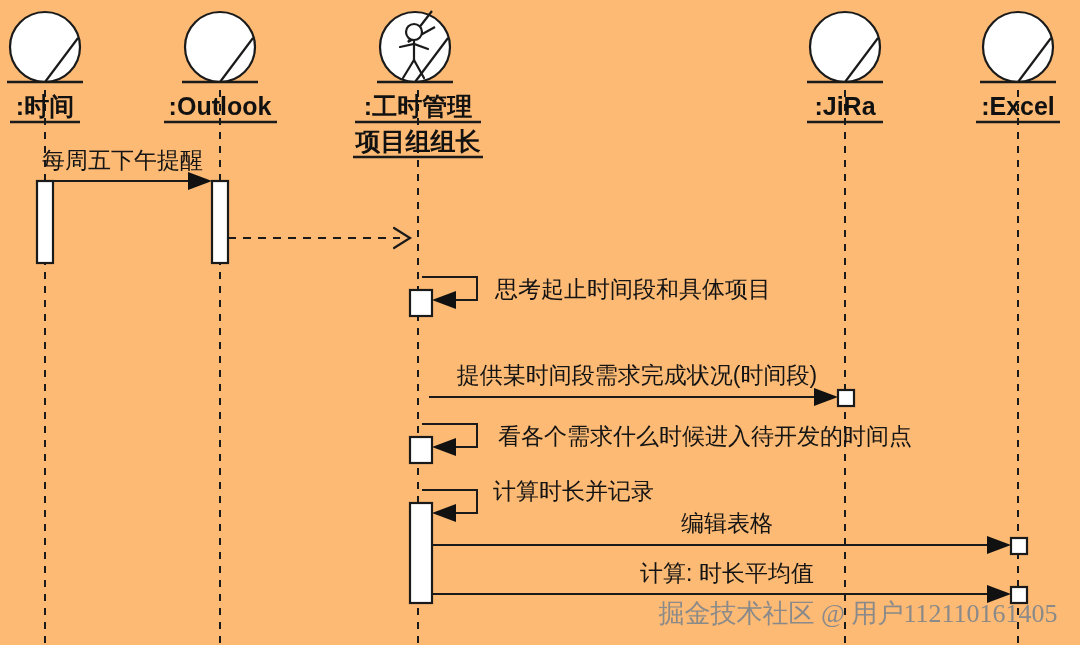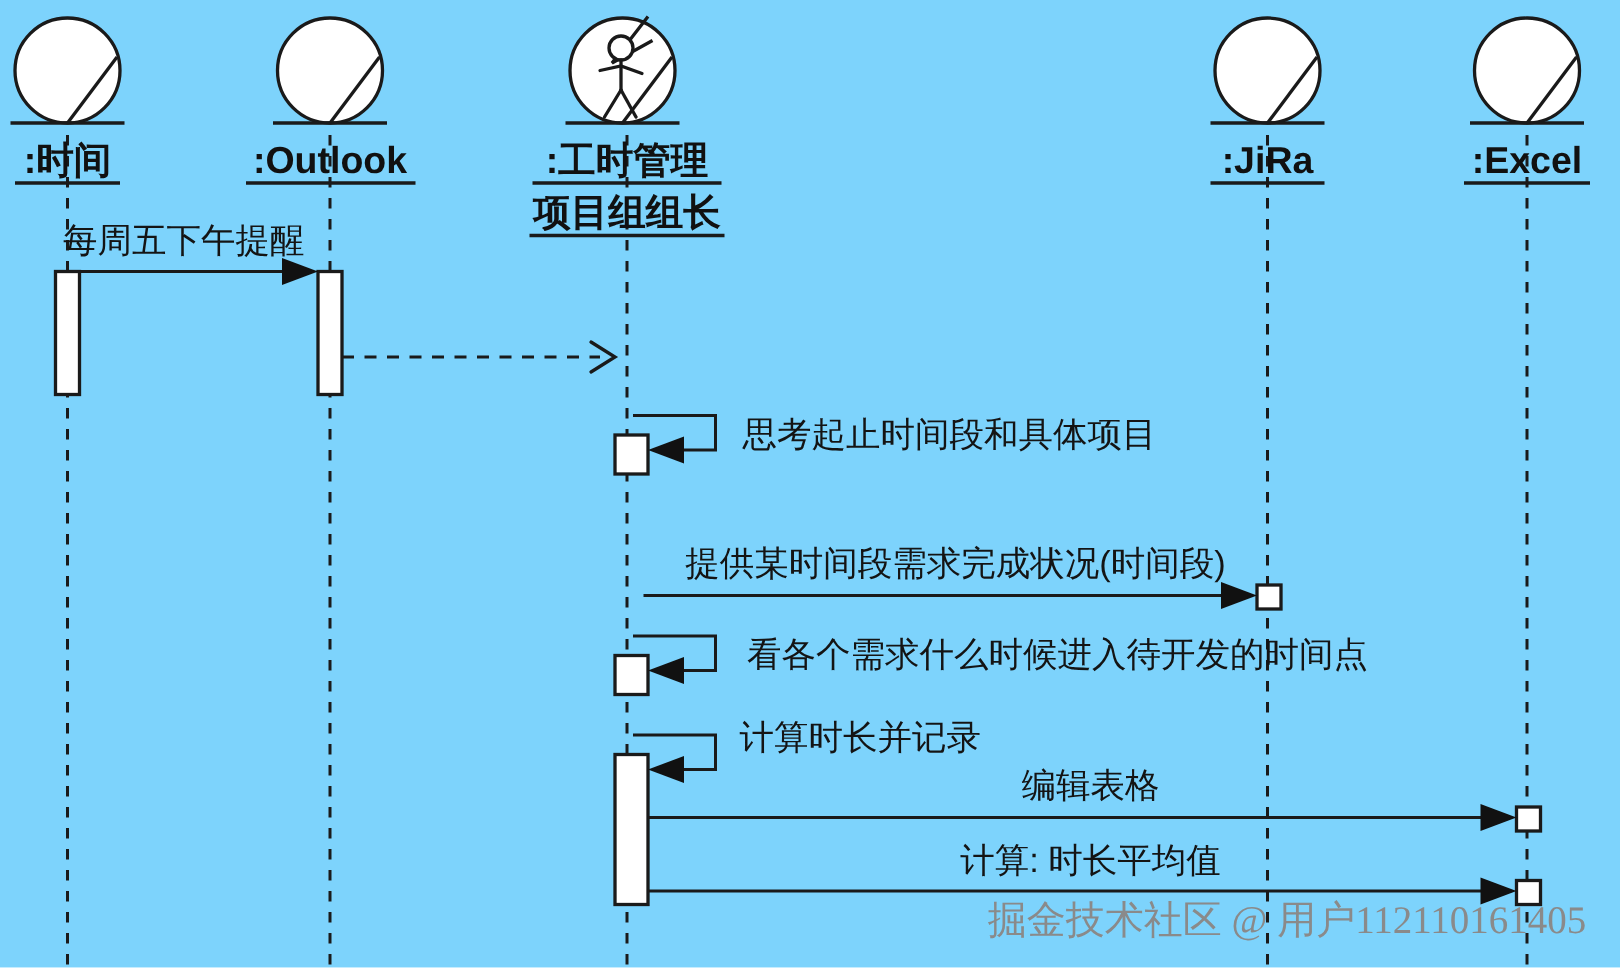--- a/index.html
+++ b/index.html
@@ -7,21 +7,21 @@
     padding: 0;
     background: #ffffff;
   }
   body {
     font-family: "Liberation Sans", "DejaVu Sans", sans-serif;
   }
   #canvas-wrap {
     position: relative;
     width: 1080px;
     height: 645px;
-    background: #7dd3fc;
+    background: #fdba74;
     overflow: hidden;
   }
   svg#diagram {
     position: absolute;
     left: 0;
     top: 0;
     width: 1080px;
     height: 645px;
   }
   .lifeline-dash {

